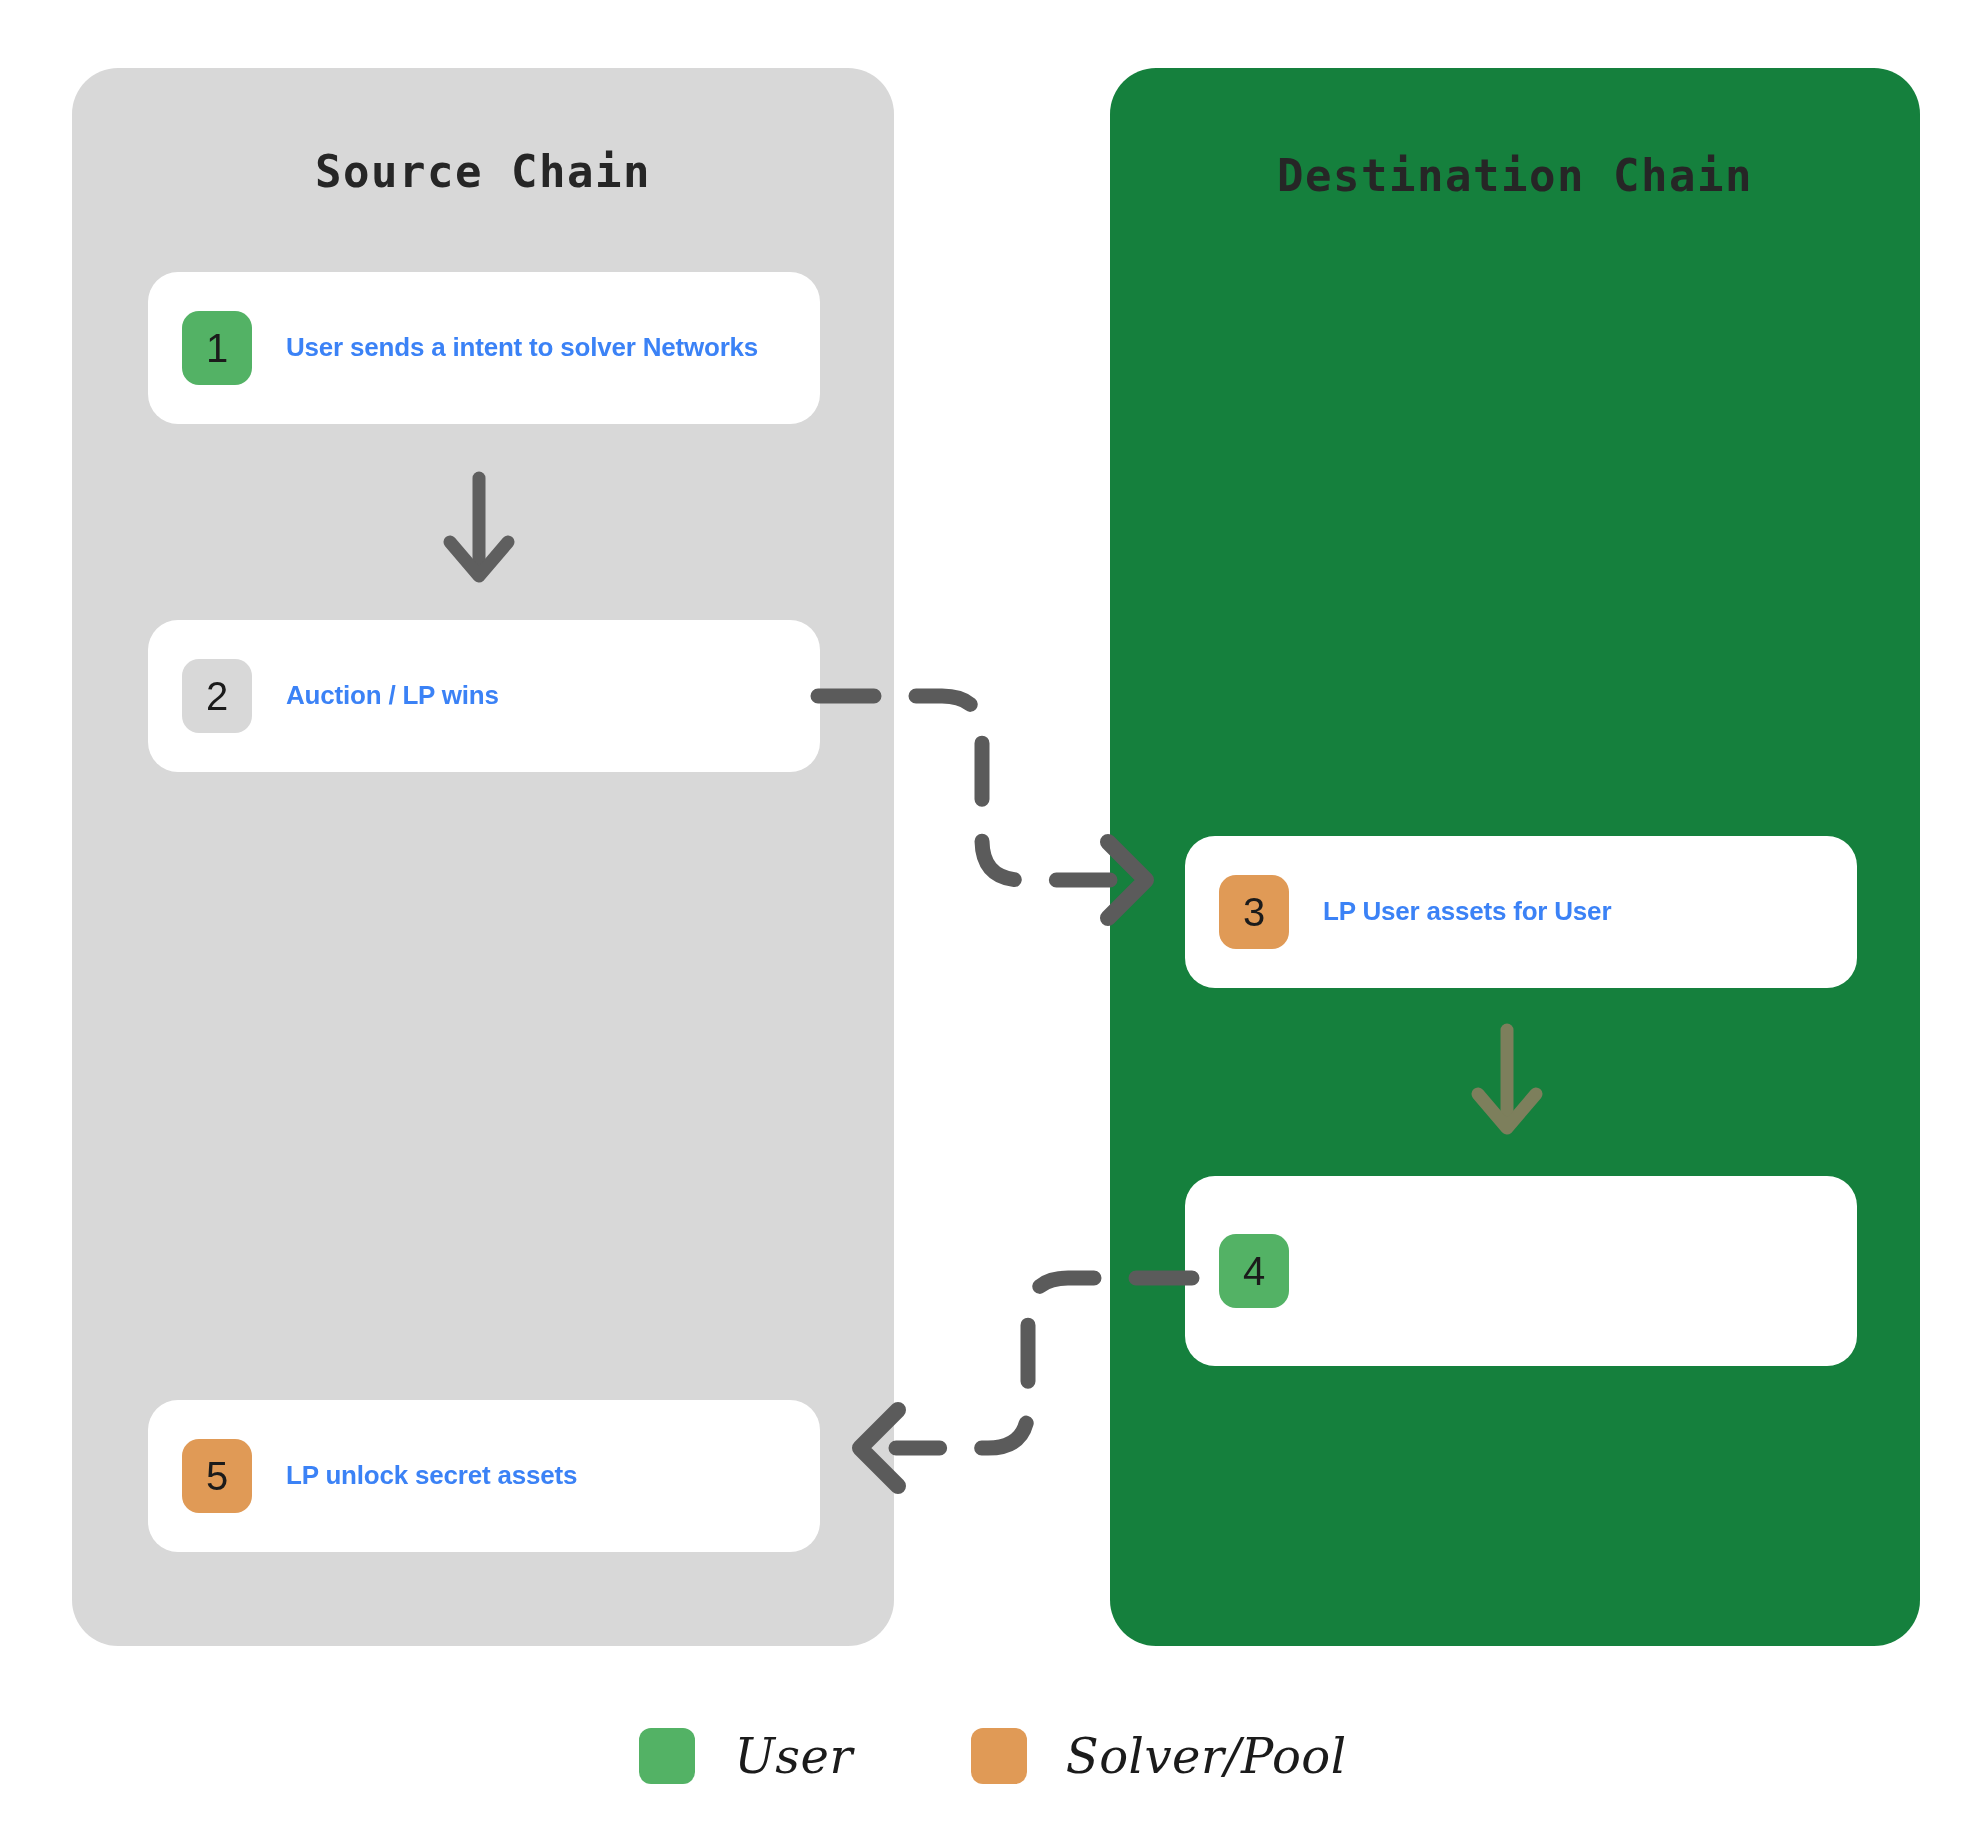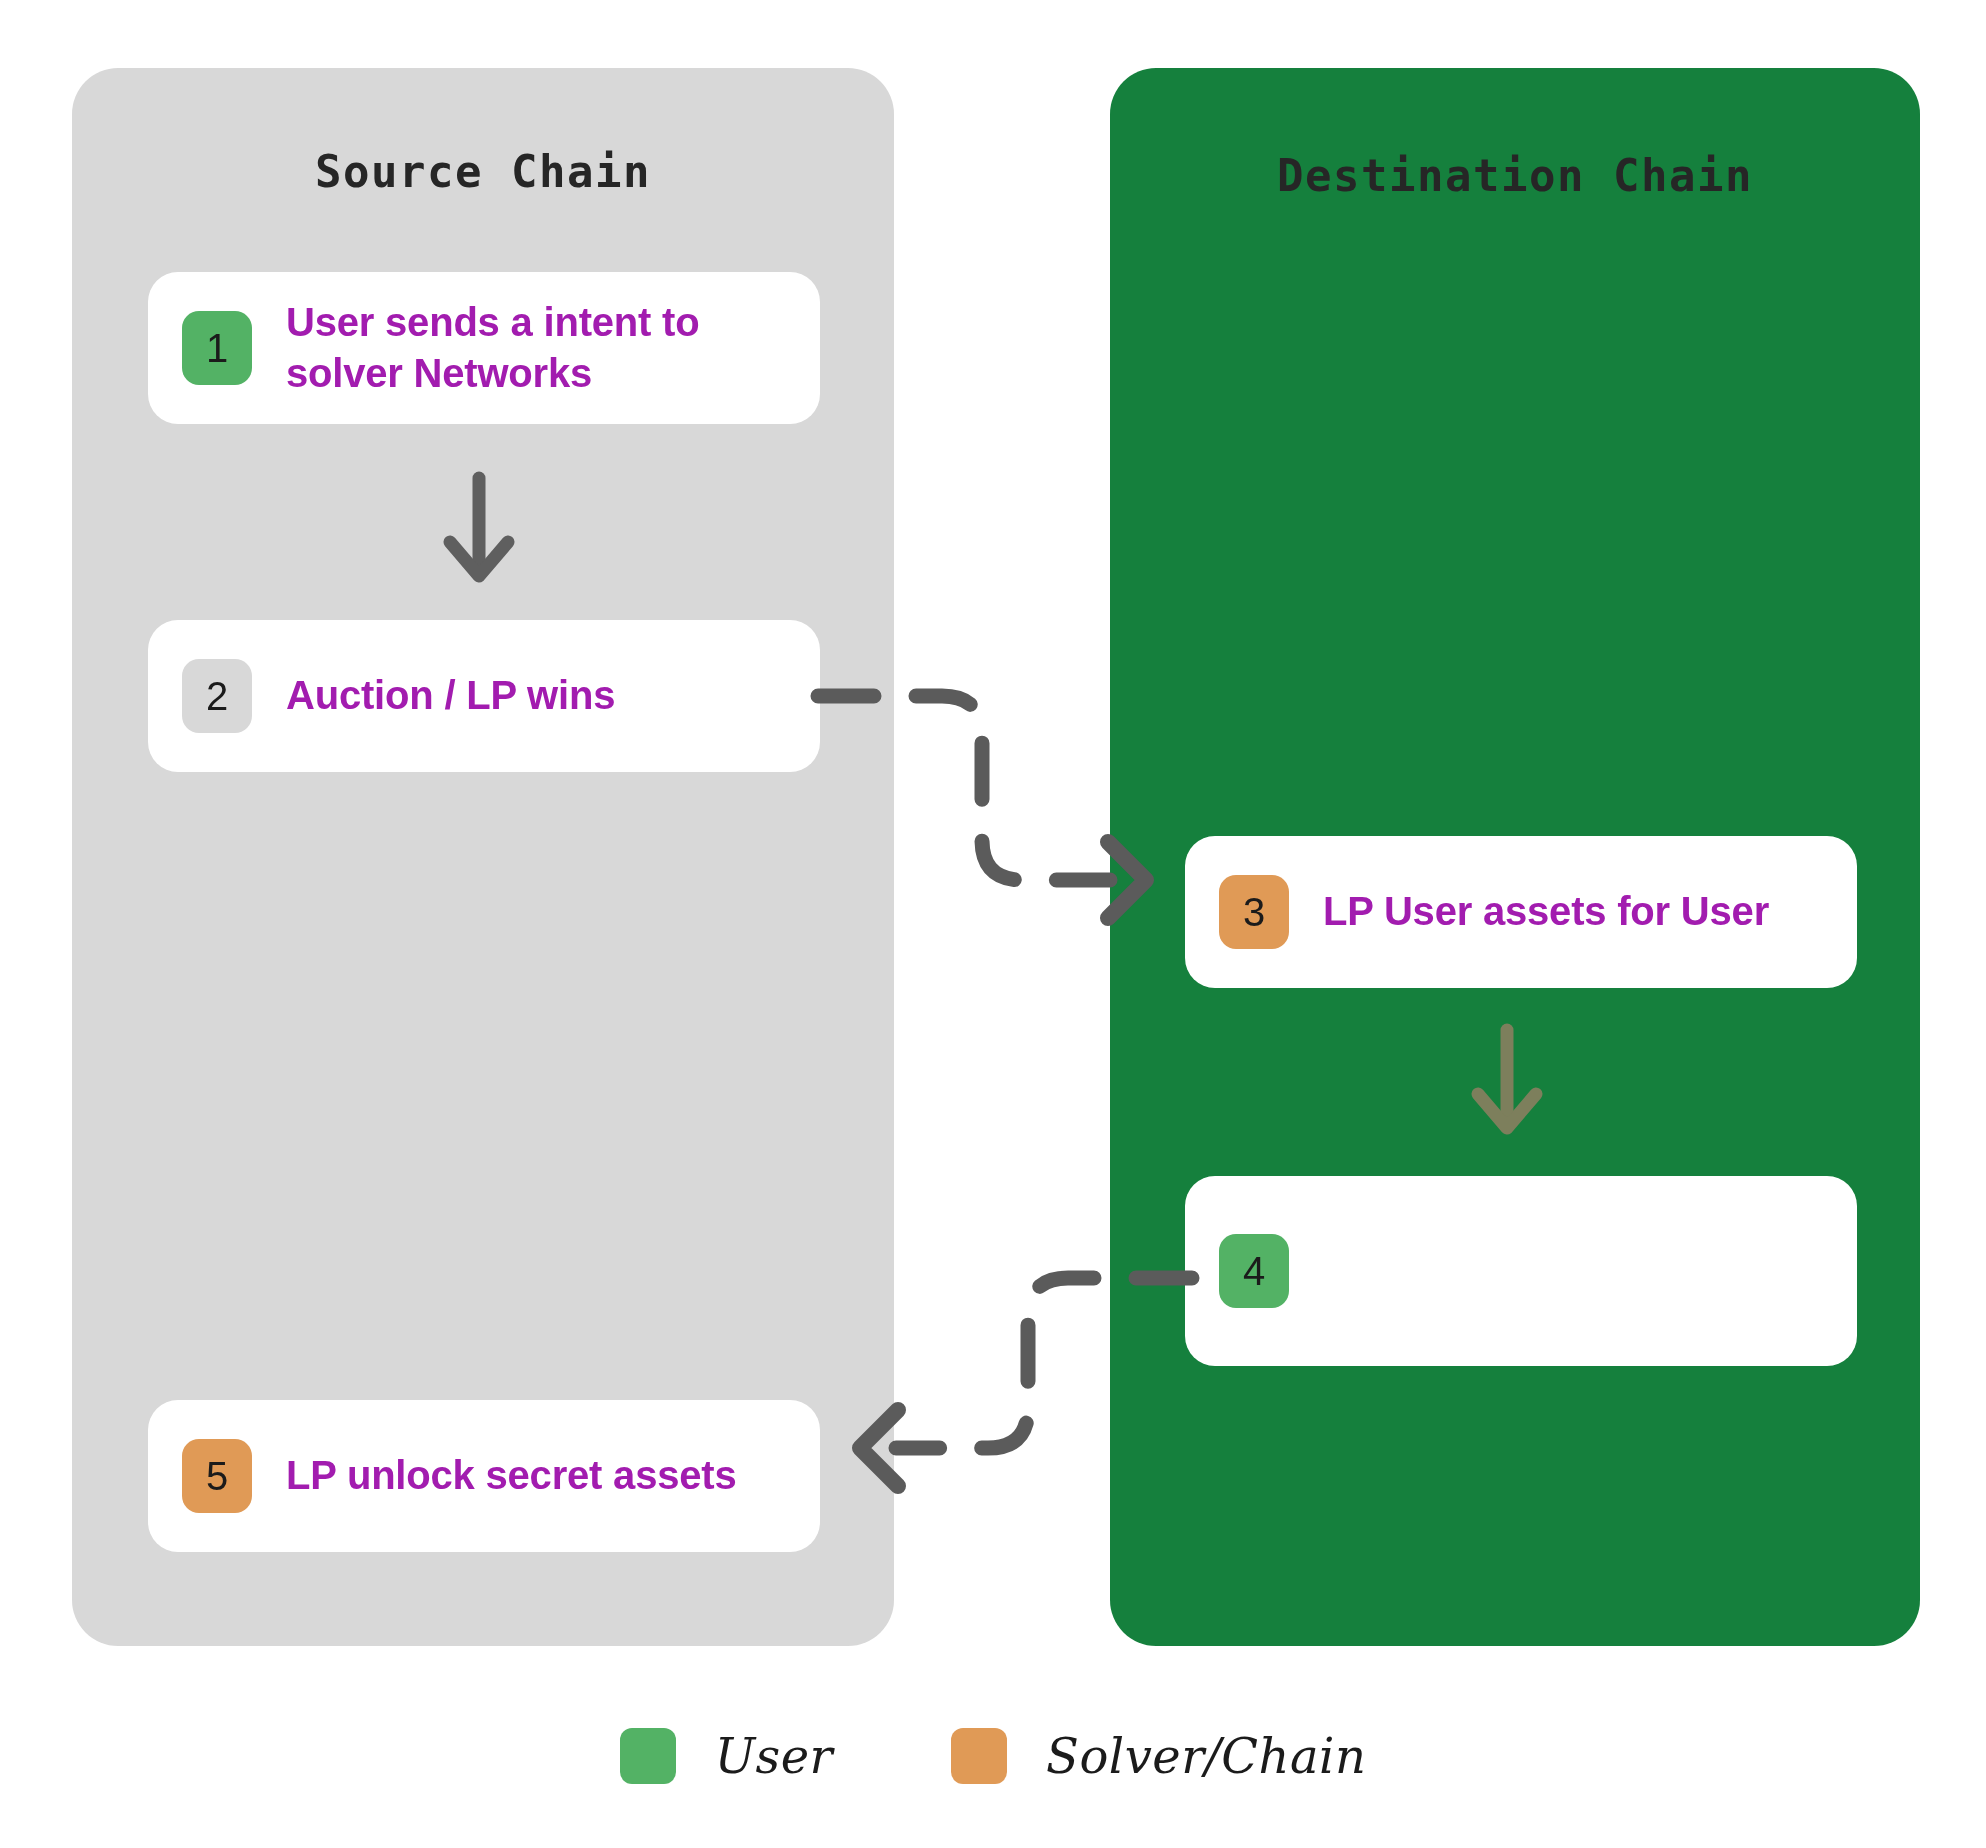--- a/index.html
+++ b/index.html
@@ -76,24 +76,24 @@
     color: #1b1b1b;
     font-family: "Liberation Sans", sans-serif;
     font-weight: 400;
   }
   .badge.green  { background: #53b265; }
   .badge.orange { background: #e09a56; }
   .badge.grey   { background: #d8d8d8; }
 
   .card-label {
     margin-left: 34px;
-    font-size: 40px;
+    font-size: 26px;
     line-height: 1.28;
     font-weight: 700;
-    color: #a21caf;
+    color: #3b82f6;
     font-family: "Liberation Sans", sans-serif;
     letter-spacing: -0.2px;
   }
 
   
   #card-1 { left: 148px;  top: 272px;  width: 672px; height: 152px; }
   #card-2 { left: 148px;  top: 620px;  width: 672px; height: 152px; }
   #card-5 { left: 148px;  top: 1400px; width: 672px; height: 152px; }
   #card-3 { left: 1185px; top: 836px;  width: 672px; height: 152px; }
   #card-4 { left: 1185px; top: 1176px; width: 672px; height: 190px; }
@@ -214,17 +214,17 @@
     <div class="card-label">LP unlock secret assets</div>
   </div>
 
   <div id="legend">
     <div class="legend-item">
       <div class="legend-swatch green"></div>
       <div class="legend-label">User</div>
     </div>
     <div class="legend-item">
       <div class="legend-swatch orange"></div>
-      <div class="legend-label">Solver/Chain</div>
+      <div class="legend-label">Solver/Pool</div>
     </div>
   </div>
 
 </div>
 
 </body></html>

